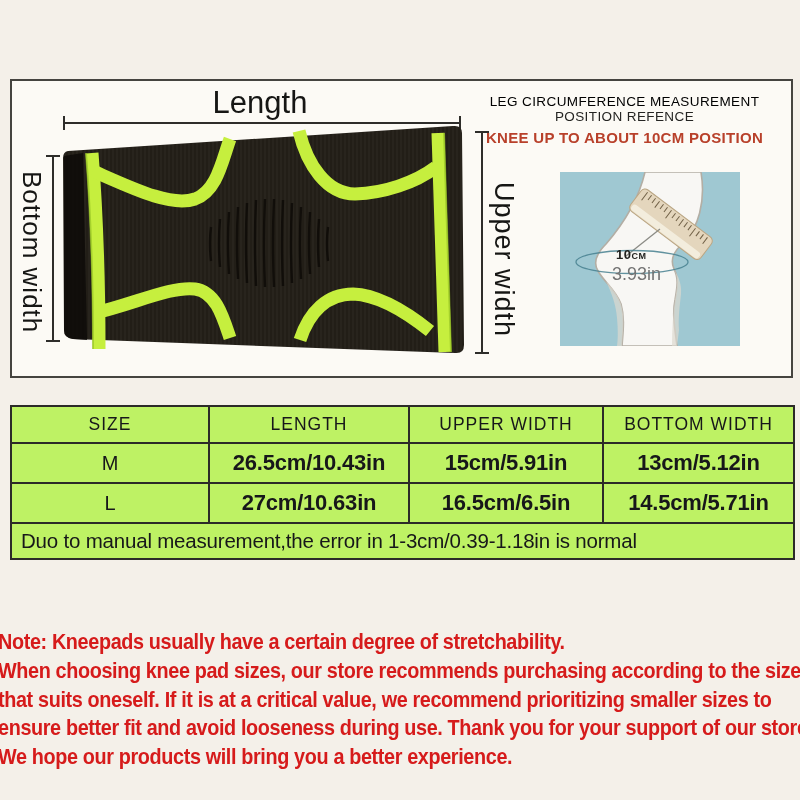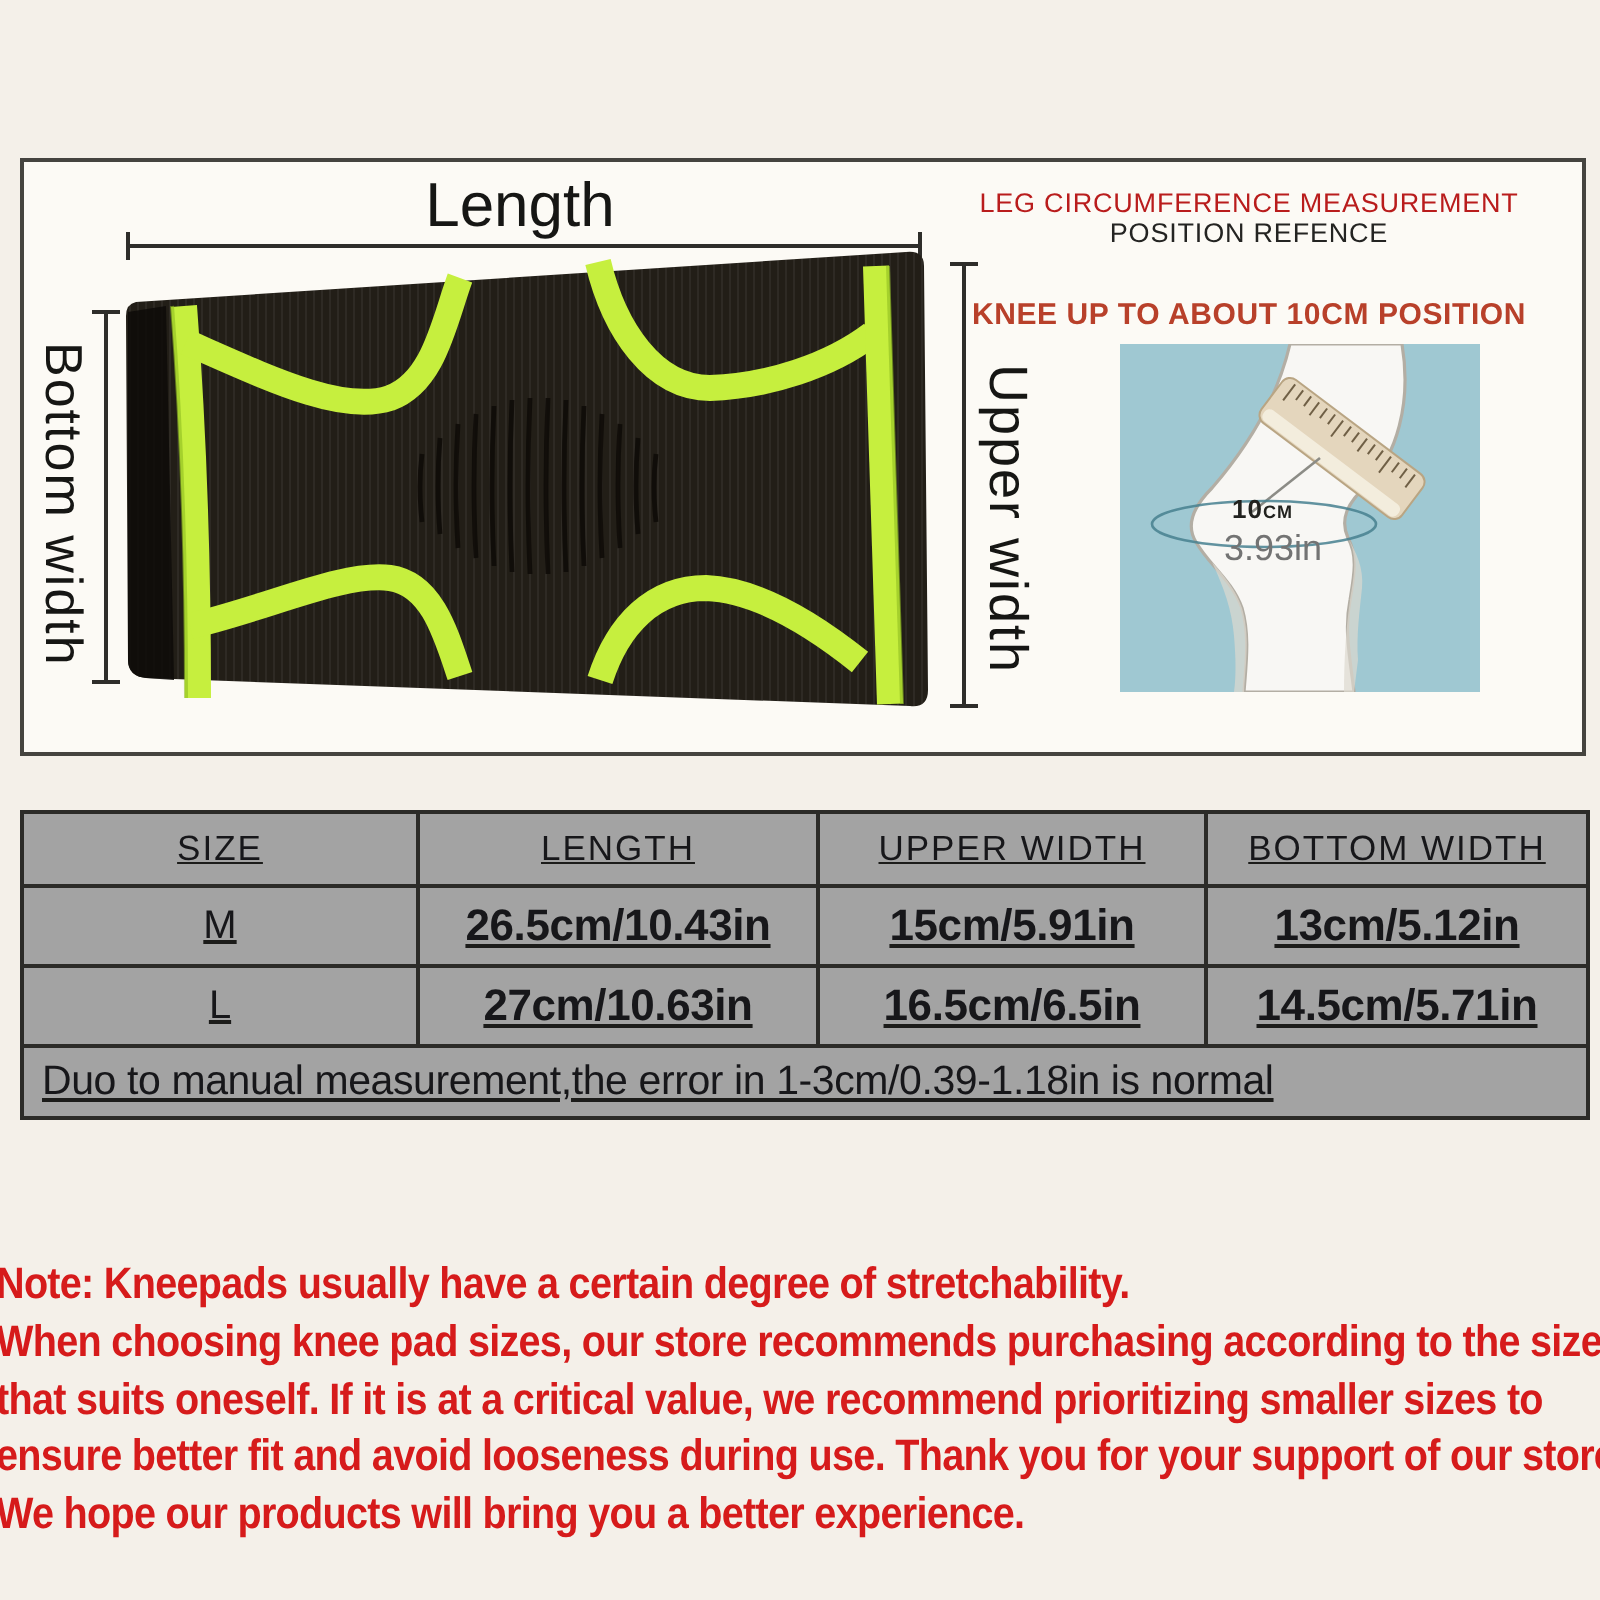--- a/index.html
+++ b/index.html
@@ -26,37 +26,37 @@
     position:absolute; writing-mode:vertical-rl; text-orientation:mixed;
     font-size:26px; color:#161614; letter-spacing:1px;
     height:190px; display:flex; align-items:center; justify-content:center;
   }
   .bw-label { left:4px;  top:76px; }
   .uw-label { left:476px; top:84px; font-size:27px; }
 
   .sleeve-wrap { position:absolute; left:47px; top:42px; width:408px; height:238px; }
 
   .ref-titles { position:absolute; left:446px; top:0; width:333px; text-align:center; }
-  .ref-t1 { margin-top:13px; font-size:13.5px; letter-spacing:.4px; color:#b91c1c; }
+  .ref-t1 { margin-top:13px; font-size:13.5px; letter-spacing:.4px; color:#000000; }
   .ref-t2 { font-size:13.5px; letter-spacing:.4px; color:#242422; }
-  .ref-t3 { margin-top:25px;  font-size:15px; font-weight:bold; letter-spacing:.3px; color:#b8402a; }
+  .ref-t3 { margin-top:5px;  font-size:15px; font-weight:bold; letter-spacing:.3px; color:#b8402a; }
 
   .leg-fig { position:absolute; left:548px; top:91px; width:180px; height:203px; }
   .ann-cm {
     position:absolute; left:56px; top:75px; font-size:13px; font-weight:bold;
     font-variant:small-caps; letter-spacing:.5px; color:#22221f;
   }
   .ann-in {
     position:absolute; left:52px; top:92px; font-size:18px; font-weight:normal; color:#737373;
   }
 
   
   .size-table {
     position:absolute; left:10px; top:405px; width:783px;
-    border-collapse:collapse; background:#a3a3a3; table-layout:fixed;text-decoration:underline;
+    border-collapse:collapse; background:#bef264; table-layout:fixed;
   }
   .size-table th, .size-table td {
     border:2px solid #2c2b28; text-align:center; vertical-align:middle;
     color:#17171a; overflow:hidden; white-space:nowrap;
   }
   .size-table th { height:37px; font-size:17.5px; font-weight:normal; letter-spacing:1px; }
   .size-table td { height:40px; }
   .size-table td.size-col { font-size:20px; font-weight:normal; }
   .size-table td.val { font-size:22px; font-weight:bold; letter-spacing:-.2px; }
   .size-table td.footnote {

